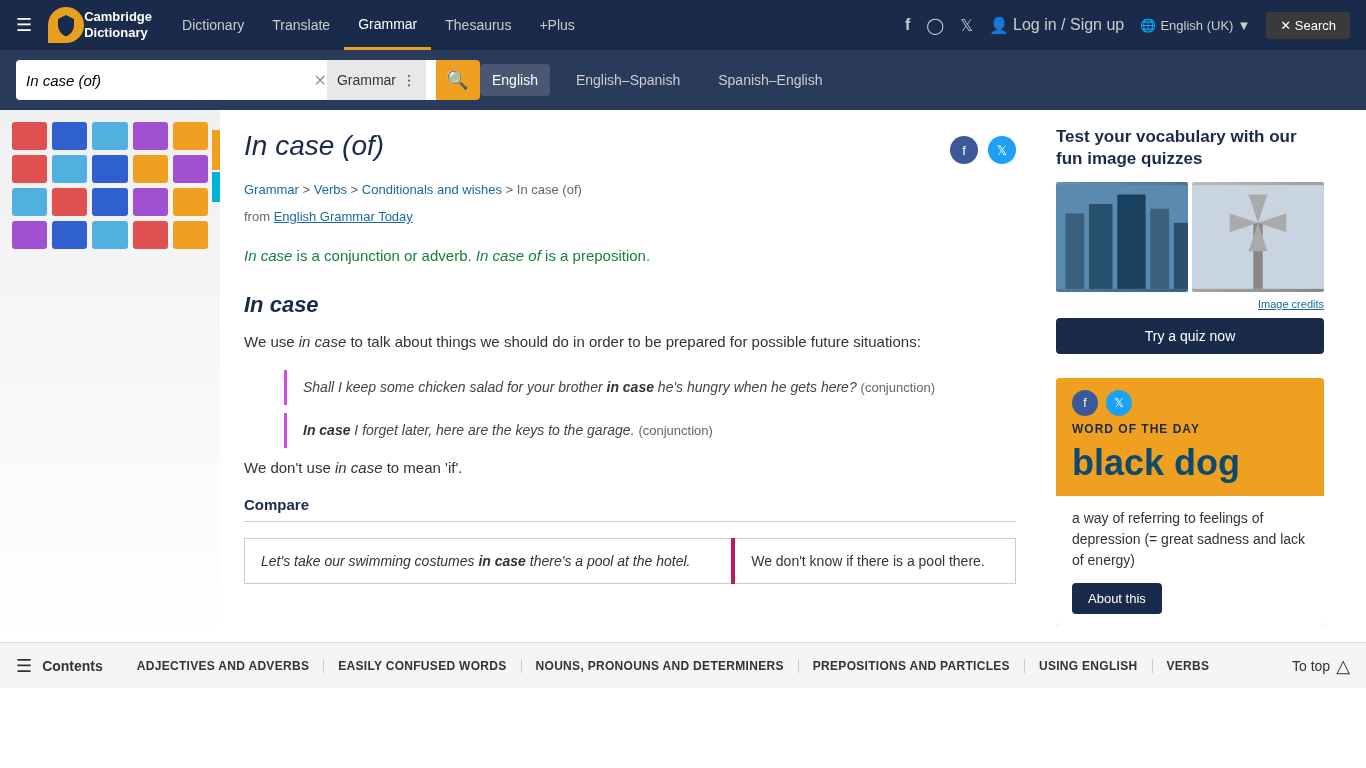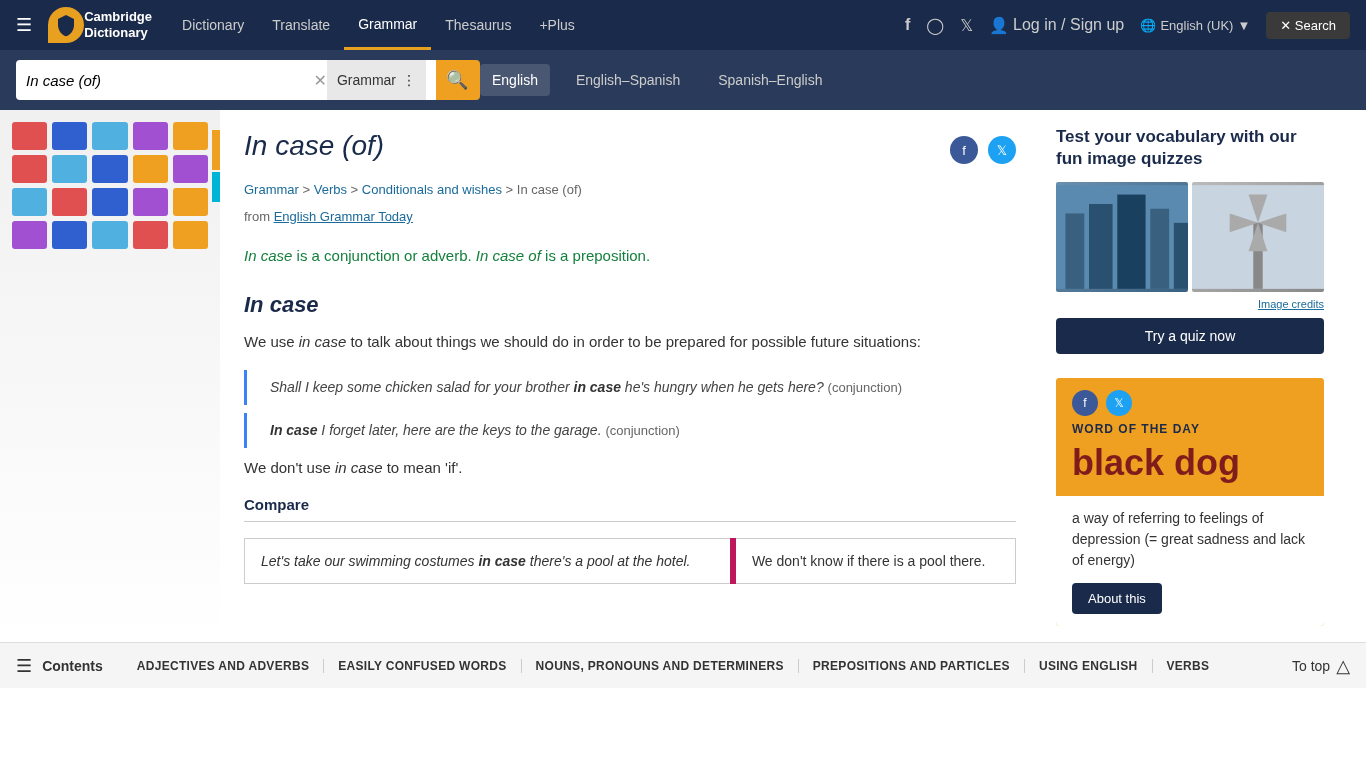--- a/index.html
+++ b/index.html
@@ -87,30 +87,30 @@
     .breadcrumb { font-size: 13px; color: #666; margin-bottom: 12px; }
     .breadcrumb a { color: #1a6a9a; text-decoration: none; }
     .source-note { font-size: 13px; color: #666; margin-bottom: 20px; }
     .source-note a { color: #1a6a9a; text-decoration: underline; }
     .intro-text { font-size: 15px; color: #15803d; margin-bottom: 24px; line-height: 1.6; }
     .intro-text em { font-style: italic; }
     .section-title { font-size: 22px; font-style: italic; color: #1a2a4a; margin-bottom: 12px; }
     .body-text { font-size: 15px; color: #333; line-height: 1.6; margin-bottom: 16px; }
     .body-text em { font-style: italic; }
     .example-block {
-      border-left: 3px solid #3b82f6; padding: 6px 23px; margin-bottom: 8px;
-      font-style: italic; font-size: 14px; color: #444; line-height: 1.6;
+      border-left: 3px solid #d946ef; padding: 6px 16px; margin-bottom: 8px;
+      font-style: italic; font-size: 14px; color: #444; line-height: 1.6; margin-left: 40px;
     }
     .example-block strong { font-style: italic; font-weight: bold; color: #333; }
     .example-block .label { font-style: normal; color: #666; font-size: 13px; }
     .compare-title { font-size: 15px; font-weight: bold; color: #1a2a4a; margin: 16px 0 8px; }
     .compare-divider { border: none; border-top: 1px solid #ccc; margin-bottom: 16px; }
     .compare-table { width: 100%; border: 1px solid #ccc; border-collapse: collapse; }
     .compare-table td { padding: 14px 16px; font-size: 14px; vertical-align: top; }
-    .compare-table td:first-child { border-right: 6px solid #be185d; font-style: italic; color: #333; }
+    .compare-table td:first-child { border-right: 4px solid #be185d; font-style: italic; color: #333; }
     .compare-table td:last-child { color: #333; }
 
     
     .share-row { display: flex; gap: 10px; margin-left: auto; align-items: center; }
     .share-icon { width: 28px; height: 28px; border-radius: 50%; display: flex; align-items: center; justify-content: center; cursor: pointer; font-size: 13px; }
     .share-fb { background: #3b5998; color: #fff; }
     .share-tw { background: #1da1f2; color: #fff; }
     .title-row { display: flex; align-items: flex-start; margin-bottom: 8px; }
     .title-row .share-row { margin-top: 8px; }
 
@@ -127,21 +127,21 @@
       background: #1a2a4a; color: #fff; border: none; padding: 10px 20px;
       border-radius: 4px; cursor: pointer; font-size: 14px; display: block; width: 100%;
     }
     .wotd-card { background: #f0a020; border-radius: 4px; overflow: hidden; }
     .wotd-top { background: #f0a020; padding: 12px 16px; }
     .wotd-social { display: flex; gap: 8px; margin-bottom: 6px; }
     .wotd-social-icon { width: 26px; height: 26px; border-radius: 50%; display: flex; align-items: center; justify-content: center; font-size: 12px; }
     .wotd-fb { background: #3b5998; color: #fff; }
     .wotd-tw { background: #1da1f2; color: #fff; }
     .wotd-label { font-size: 12px; font-weight: bold; color: #1a2a4a; text-transform: uppercase; letter-spacing: 1px; margin-bottom: 6px; }
-    .wotd-word { font-size: 36px; font-weight: bold; color: #7f1d1d; }
+    .wotd-word { font-size: 36px; font-weight: bold; color: #0c4a6e; }
     .wotd-def { background: #fff; padding: 12px 16px; font-size: 14px; color: #333; line-height: 1.5; }
     .wotd-about-btn {
       background: #1a2a4a; color: #fff; border: none; padding: 8px 16px;
       border-radius: 4px; cursor: pointer; font-size: 13px; margin-top: 12px; display: inline-block;
     }
 
     
     .bottom-nav {
       background: #f5f5f5; border-top: 1px solid #ddd;
       display: flex; align-items: center; padding: 0 16px; height: 46px;

